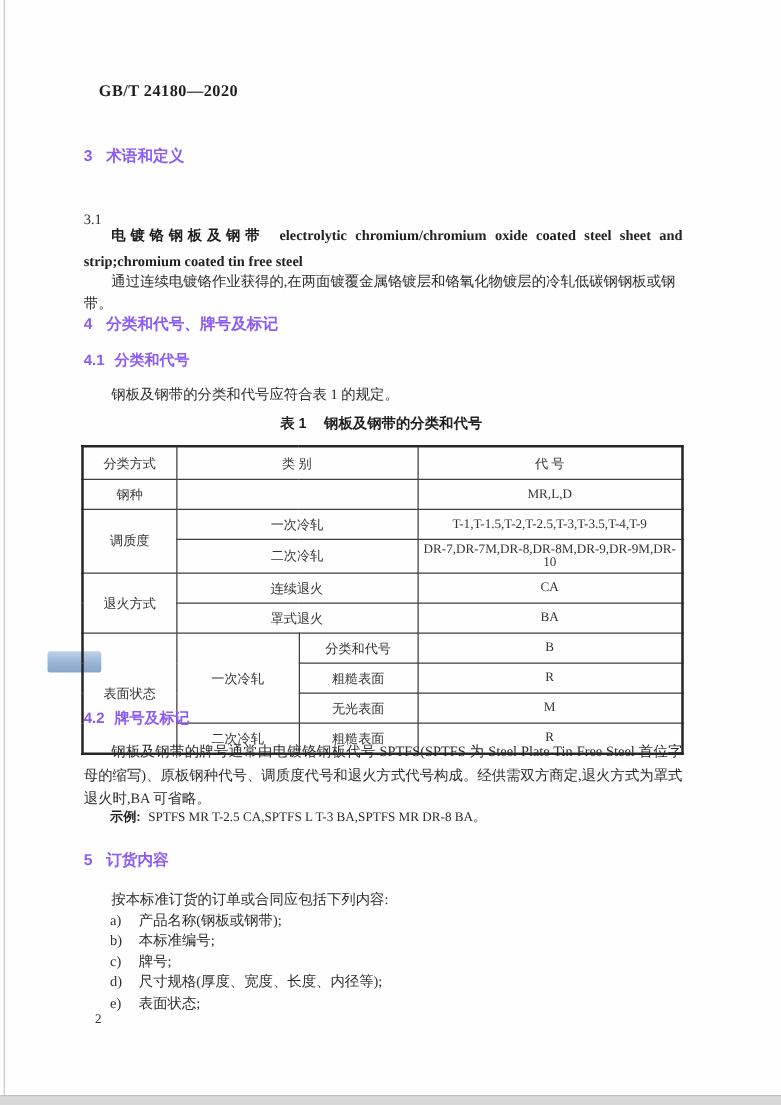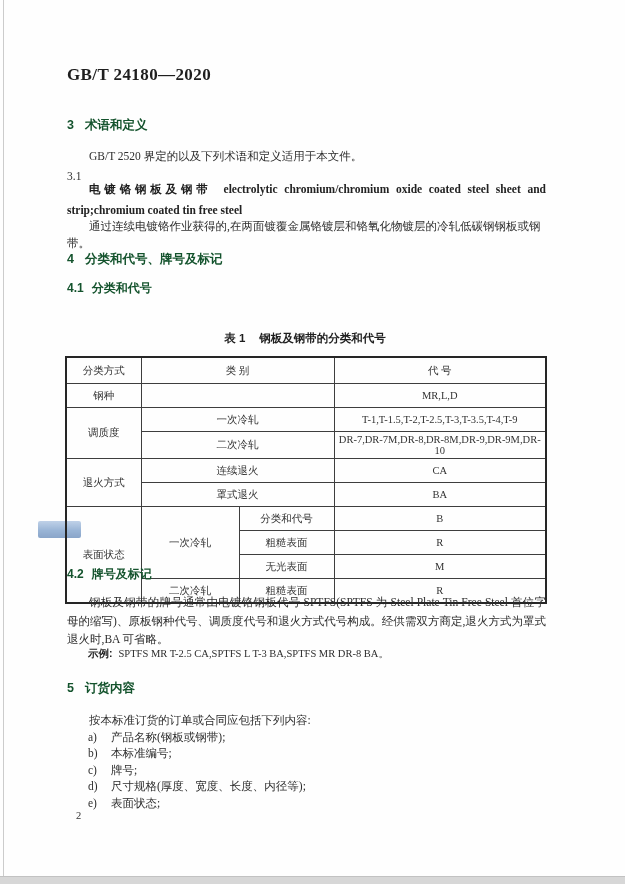--- a/index.html
+++ b/index.html
@@ -24,27 +24,27 @@
     background: #d7d7d7; border-top: 1px solid #c2c2c2;
   }
   .watermark {
     position: absolute; left: 38px; top: 521px; width: 43px; height: 17px;
     background: linear-gradient(180deg, #b9cde6 0%, #8fadd2 55%, #7d9cc4 100%);
     border-radius: 2px; opacity: 0.9; filter: blur(0.4px);
   }
 
   
   .std-no {
-    left: 67px; top: 65px;
+    left: 79px; top: 65px;
     font-family: "Liberation Serif", serif;
-    font-weight: bold; font-size: 17px; letter-spacing: 0.4px; color: #1e1e1e;
+    font-weight: bold; font-size: 13px; letter-spacing: 0.4px; color: #1e1e1e;
   }
   .heading {
     font-family: "Liberation Sans", sans-serif;
-    font-weight: bold; color: #14532d; font-size: 12.5px;
+    font-weight: bold; color: #8b5cf6; font-size: 12.5px;
   }
   .heading .h-num { margin-right: 11px; }
   .h-sec3 { left: 67px; top: 117px; }
   .h-sec4 { left: 67px; top: 251px; }
   .h-sub41 { left: 67px; top: 280px; font-size: 12px; }
   .h-sub42 { left: 67px; top: 566px; font-size: 12px; }
   .h-sec5 { left: 67px; top: 680px; }
   .h-sub41 .h-num, .h-sub42 .h-num { margin-right: 8px; }
 
   .body-text { font-size: 11.5px; line-height: 17px; color: #2d2d2d; }
@@ -106,38 +106,38 @@
   <div class="edge-line-left"></div>
   <div class="bottom-strip"></div>
   <div class="watermark"></div>
 
   <div class="abs std-no">GB/T 24180—2020</div>
 
   <div class="abs heading h-sec3">
     <span class="h-num">3</span><span>术语和定义</span>
   </div>
 
-  <div class="abs body-text p-intro3">GB/T 2520 界定的以及下列术语和定义适用于本文件。</div>
 
   <div class="abs body-text p-31num">3.1</div>
 
   <div class="abs body-text p-term">
     <span class="term-cn">电镀铬钢板及钢带</span><span class="term-en">electrolytic chromium/chromium oxide coated steel sheet and strip;chromium coated tin free steel</span>
   </div>
 
   <div class="abs body-text p-def">通过连续电镀铬作业获得的,在两面镀覆金属铬镀层和铬氧化物镀层的冷轧低碳钢钢板或钢带。</div>
 
   <div class="abs heading h-sec4">
     <span class="h-num">4</span><span>分类和代号、牌号及标记</span>
   </div>
 
   <div class="abs heading h-sub41">
     <span class="h-num">4.1</span><span>分类和代号</span>
   </div>
 
+  <div class="abs body-text p-41">钢板及钢带的分类和代号应符合表 1 的规定。</div>
 
   <div class="abs tbl-caption">
     <span class="cap-label">表 1</span><span>钢板及钢带的分类和代号</span>
   </div>
 
   <table class="tbl1">
     <colgroup>
       <col style="width:75px">
         <col style="width:98px">
         <col style="width:95px">

